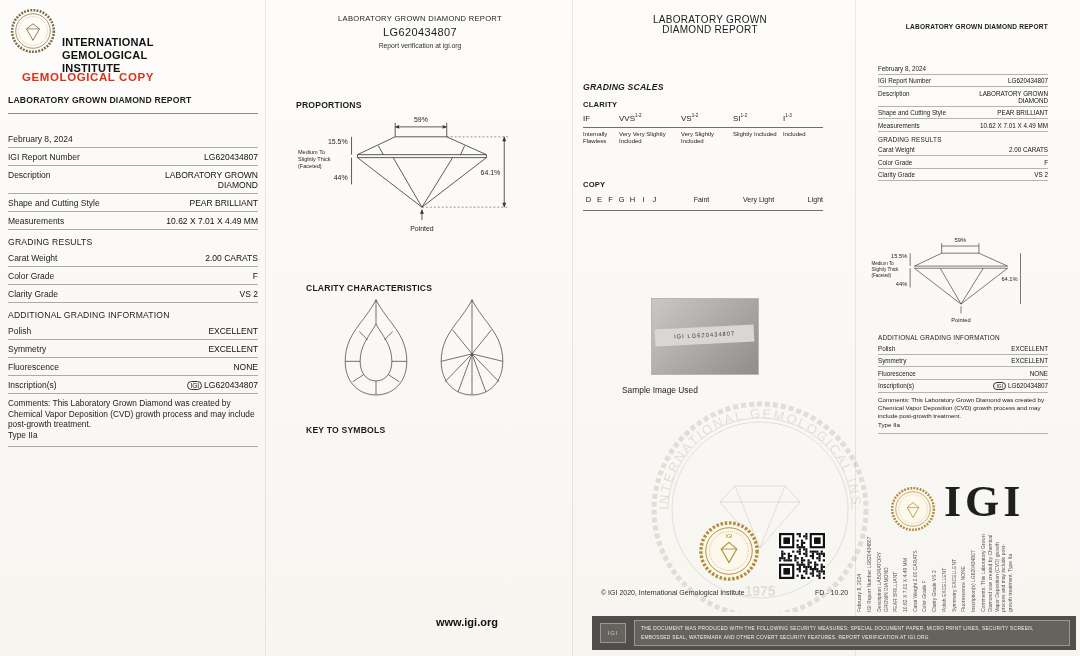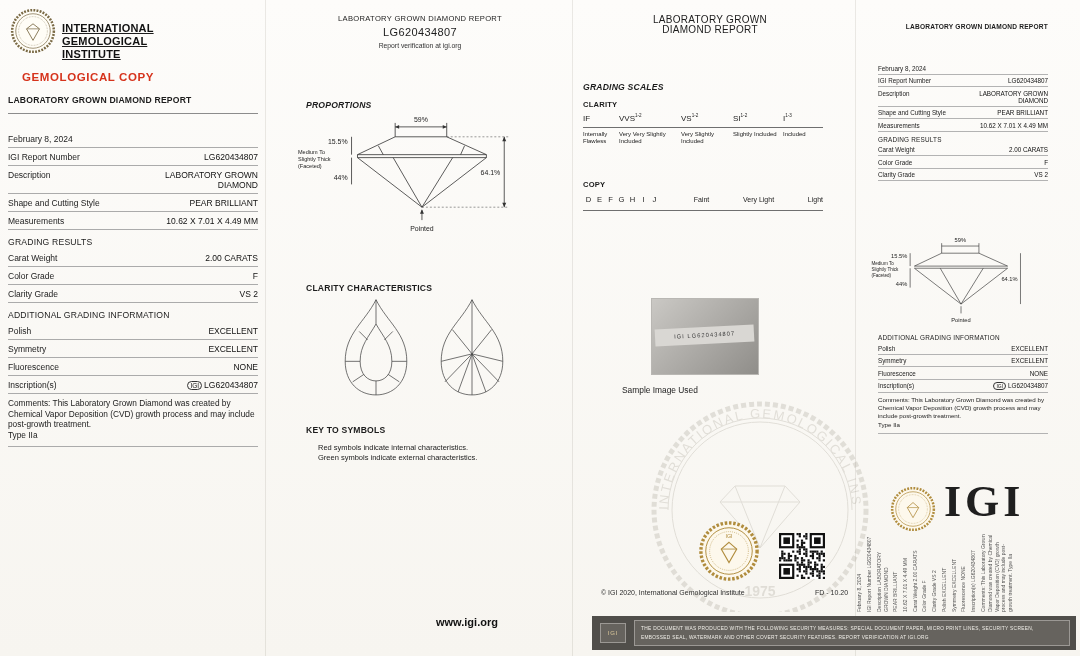--- a/index.html
+++ b/index.html
@@ -78,21 +78,21 @@
 
   <div class="abs" style="left:10px;top:8px;width:46px;height:46px;">
     <svg viewBox="0 0 64 64" width="46" height="46">
       <circle cx="32" cy="32" r="29" fill="#fffdf6" stroke="#7a6a45" stroke-width="3.5" stroke-dasharray="2.6 1.8"></circle>
       <circle cx="32" cy="32" r="24" fill="none" stroke="#7a6a45" stroke-width="1"></circle>
       <circle cx="32" cy="32" r="20" fill="none" stroke="#7a6a45" stroke-width=".6" stroke-dasharray="1 1.2"></circle>
       <polygon points="32,22 41,29 32,45 23,29" fill="none" stroke="#7a6a45" stroke-width="1.2"></polygon>
       <line x1="23" y1="29" x2="41" y2="29" stroke="#7a6a45" stroke-width="1"></line>
     </svg>
   </div>
-  <div class="abs brand-text" style="left:62px;top:22px;text-decoration:underline;">
+  <div class="abs brand-text" style="left:62px;top:36px;">
     <div>INTERNATIONAL</div>
     <div>GEMOLOGICAL</div>
     <div>INSTITUTE</div>
   </div>
   <div class="abs ecopy" style="left:22px;top:71px;">GEMOLOGICAL COPY</div>
 
   <div class="abs p1-title" style="left:8px;top:95px;width:250px;">LABORATORY GROWN DIAMOND REPORT</div>
 
   <div class="abs rows" style="left:8px;top:130px;width:250px;">
     <div class="row">
@@ -149,21 +149,21 @@
       <div>Type IIa</div>
     </div>
   </div>
 
   <div class="abs p2-header" style="left:320px;top:14px;width:200px;">
     <div class="p2-h1">LABORATORY GROWN DIAMOND REPORT</div>
     <div class="p2-num">LG620434807</div>
     <div class="p2-verify">Report verification at igi.org</div>
   </div>
 
-  <div class="abs blk-title" style="left:306px;top:100px;font-style:italic;">PROPORTIONS</div>
+  <div class="abs blk-title" style="left:296px;top:100px;">PROPORTIONS</div>
 
   <svg class="abs" style="left:296px;top:113px;" width="238" viewBox="0 0 240 124">
     <g stroke="#333" stroke-width="0.8" fill="none">
       <line x1="100" y1="14" x2="152" y2="14"></line>
       <line x1="100" y1="10" x2="100" y2="24"></line>
       <line x1="152" y1="10" x2="152" y2="24"></line>
       <line x1="100" y1="24" x2="152" y2="24"></line>
       <line x1="100" y1="24" x2="62" y2="42"></line>
       <line x1="152" y1="24" x2="192" y2="42"></line>
       <line x1="62" y1="42" x2="192" y2="42"></line>
@@ -228,24 +228,20 @@
       <line x1="45" y1="62" x2="24" y2="36"></line>
         <line x1="45" y1="62" x2="66" y2="36"></line>
       <line x1="45" y1="62" x2="16" y2="92"></line>
         <line x1="45" y1="62" x2="74" y2="92"></line>
       <line x1="45" y1="62" x2="30" y2="103"></line>
         <line x1="45" y1="62" x2="60" y2="103"></line>
     </g>
   </svg>
 
   <div class="abs blk-title" style="left:306px;top:425px;">KEY TO SYMBOLS</div>
-  <div class="abs key-text" style="left:318px;top:443px;">
-    <div>Red symbols indicate internal characteristics.</div>
-    <div>Green symbols indicate external characteristics.</div>
-  </div>
 
   <div class="abs p3-header" style="left:640px;top:15px;width:140px;">
     <div>LABORATORY GROWN</div>
     <div>DIAMOND REPORT</div>
   </div>
 
   <div class="abs blk-title" style="left:583px;top:82px;font-style:italic;">GRADING SCALES</div>
   <div class="abs scale-sub" style="left:583px;top:100px;">CLARITY</div>
 
   <div class="abs" style="left:583px;top:113px;width:240px;">

